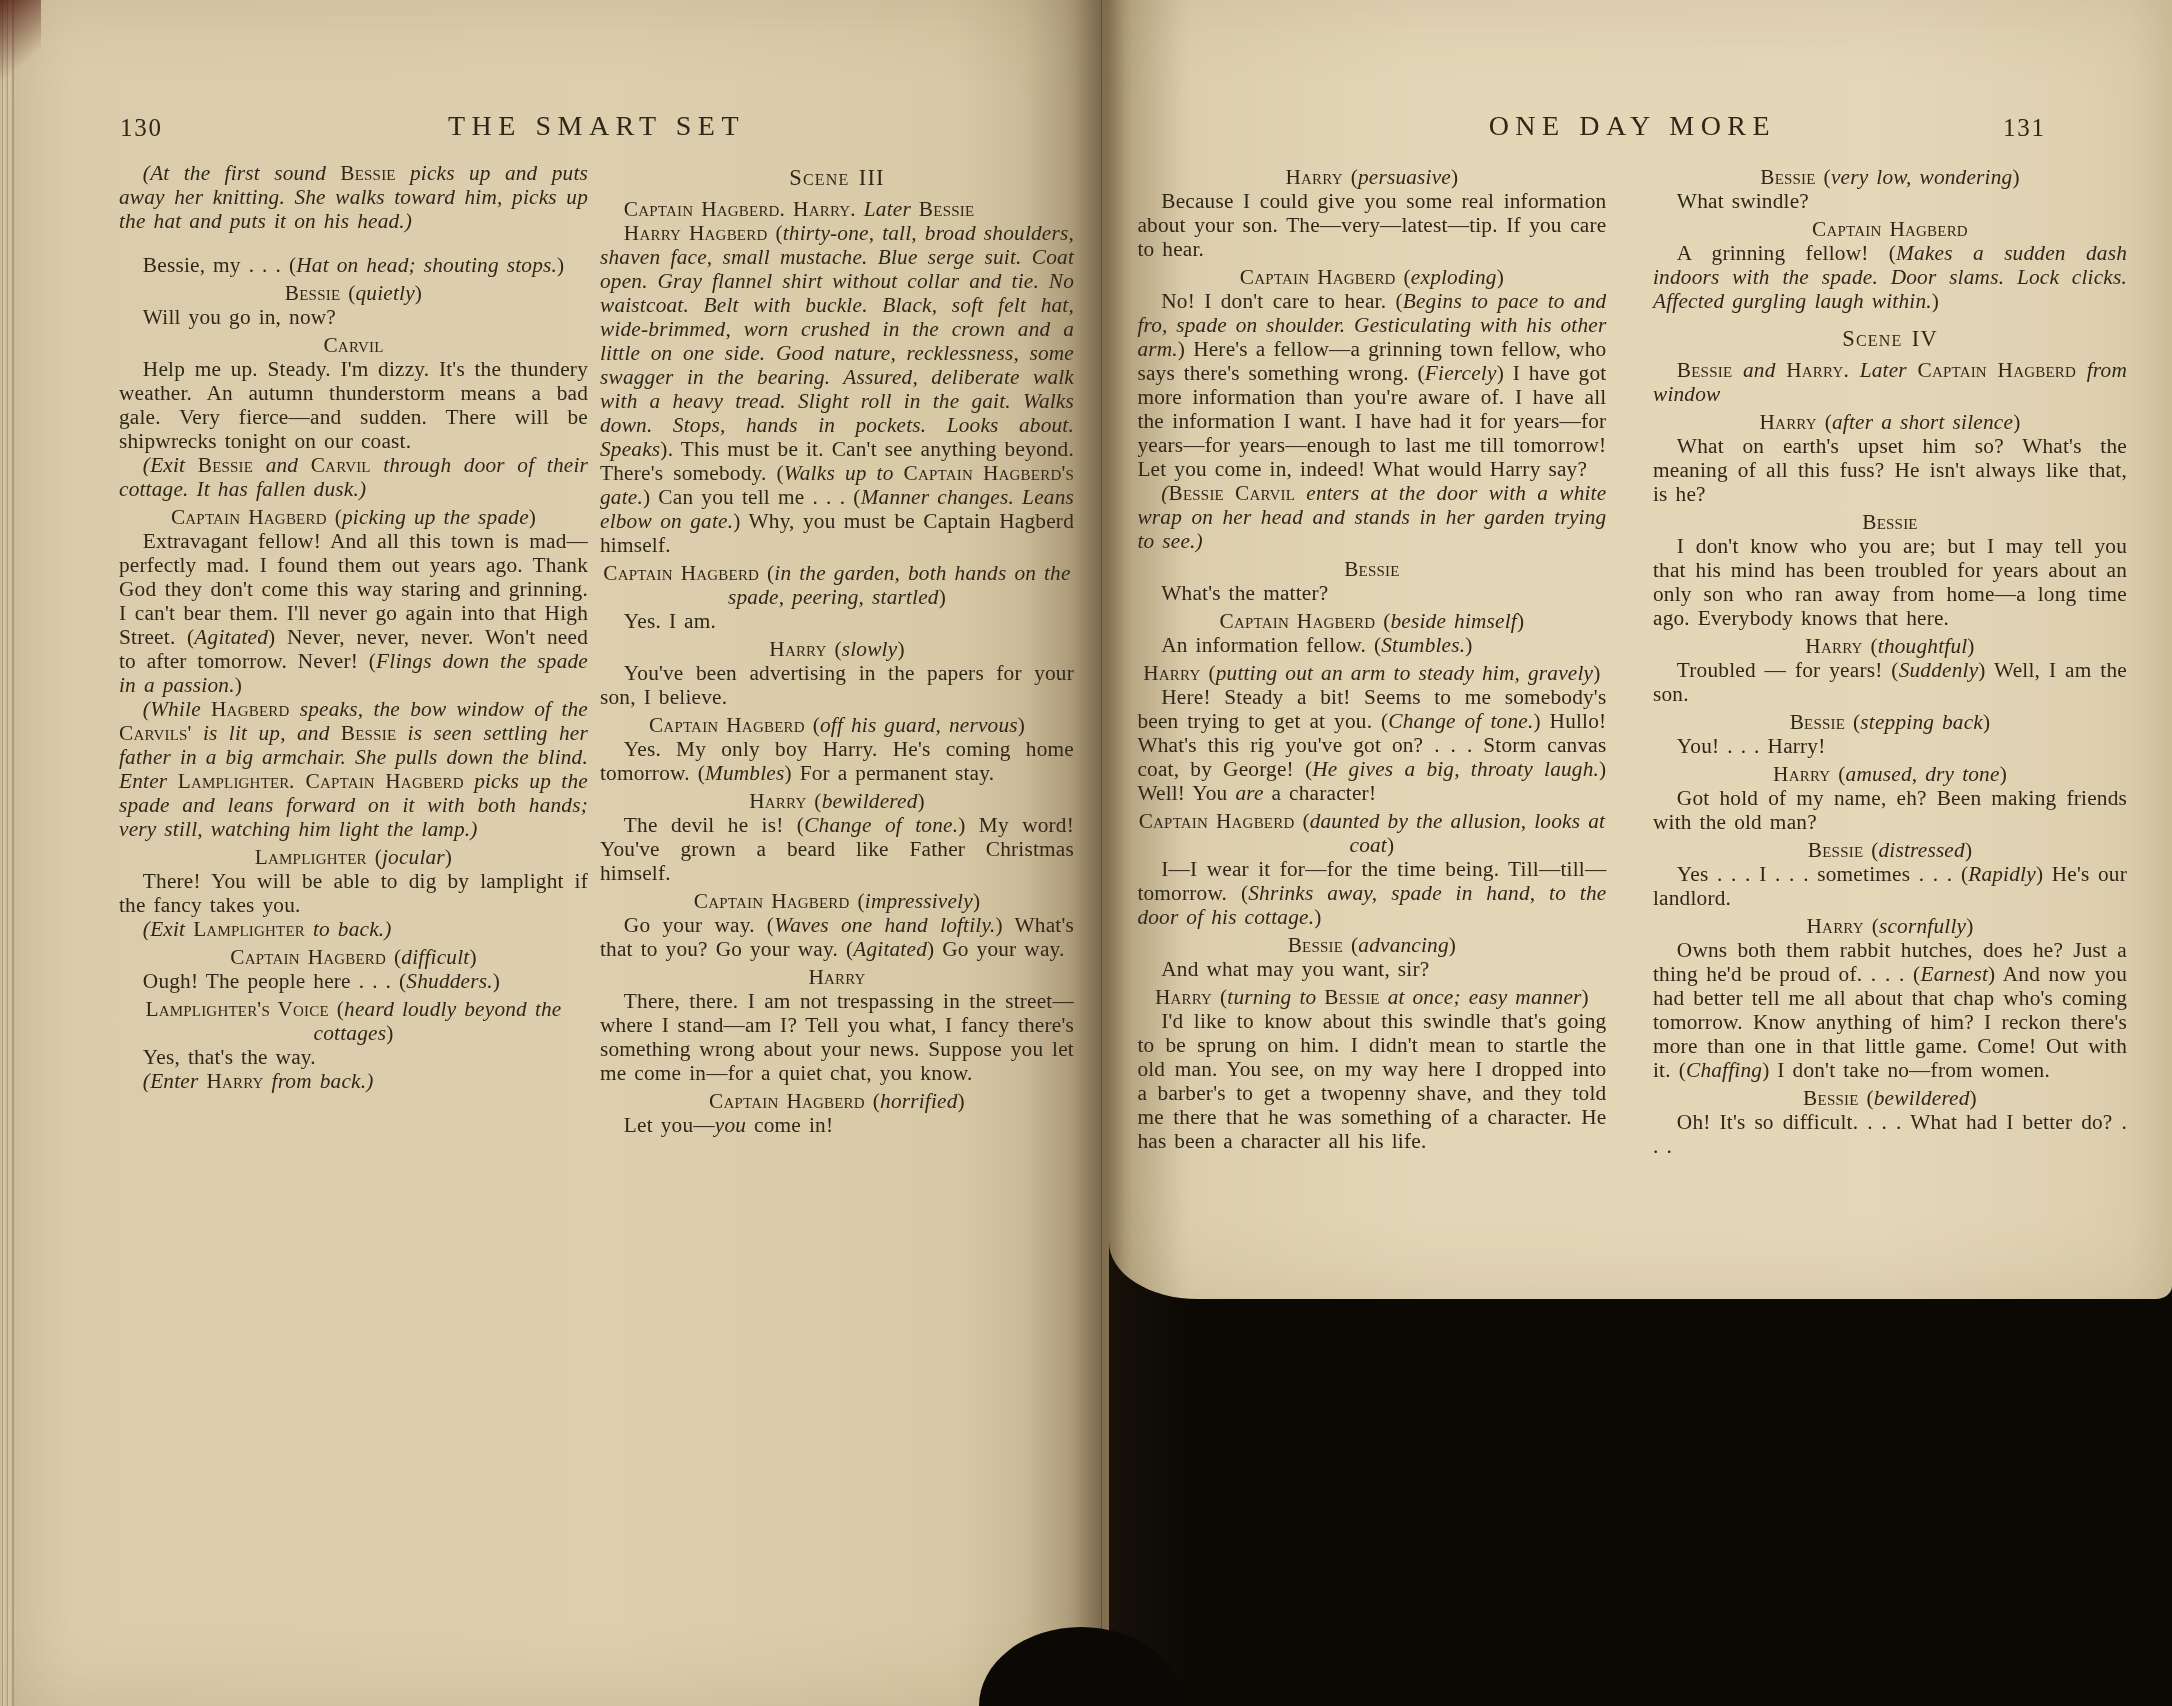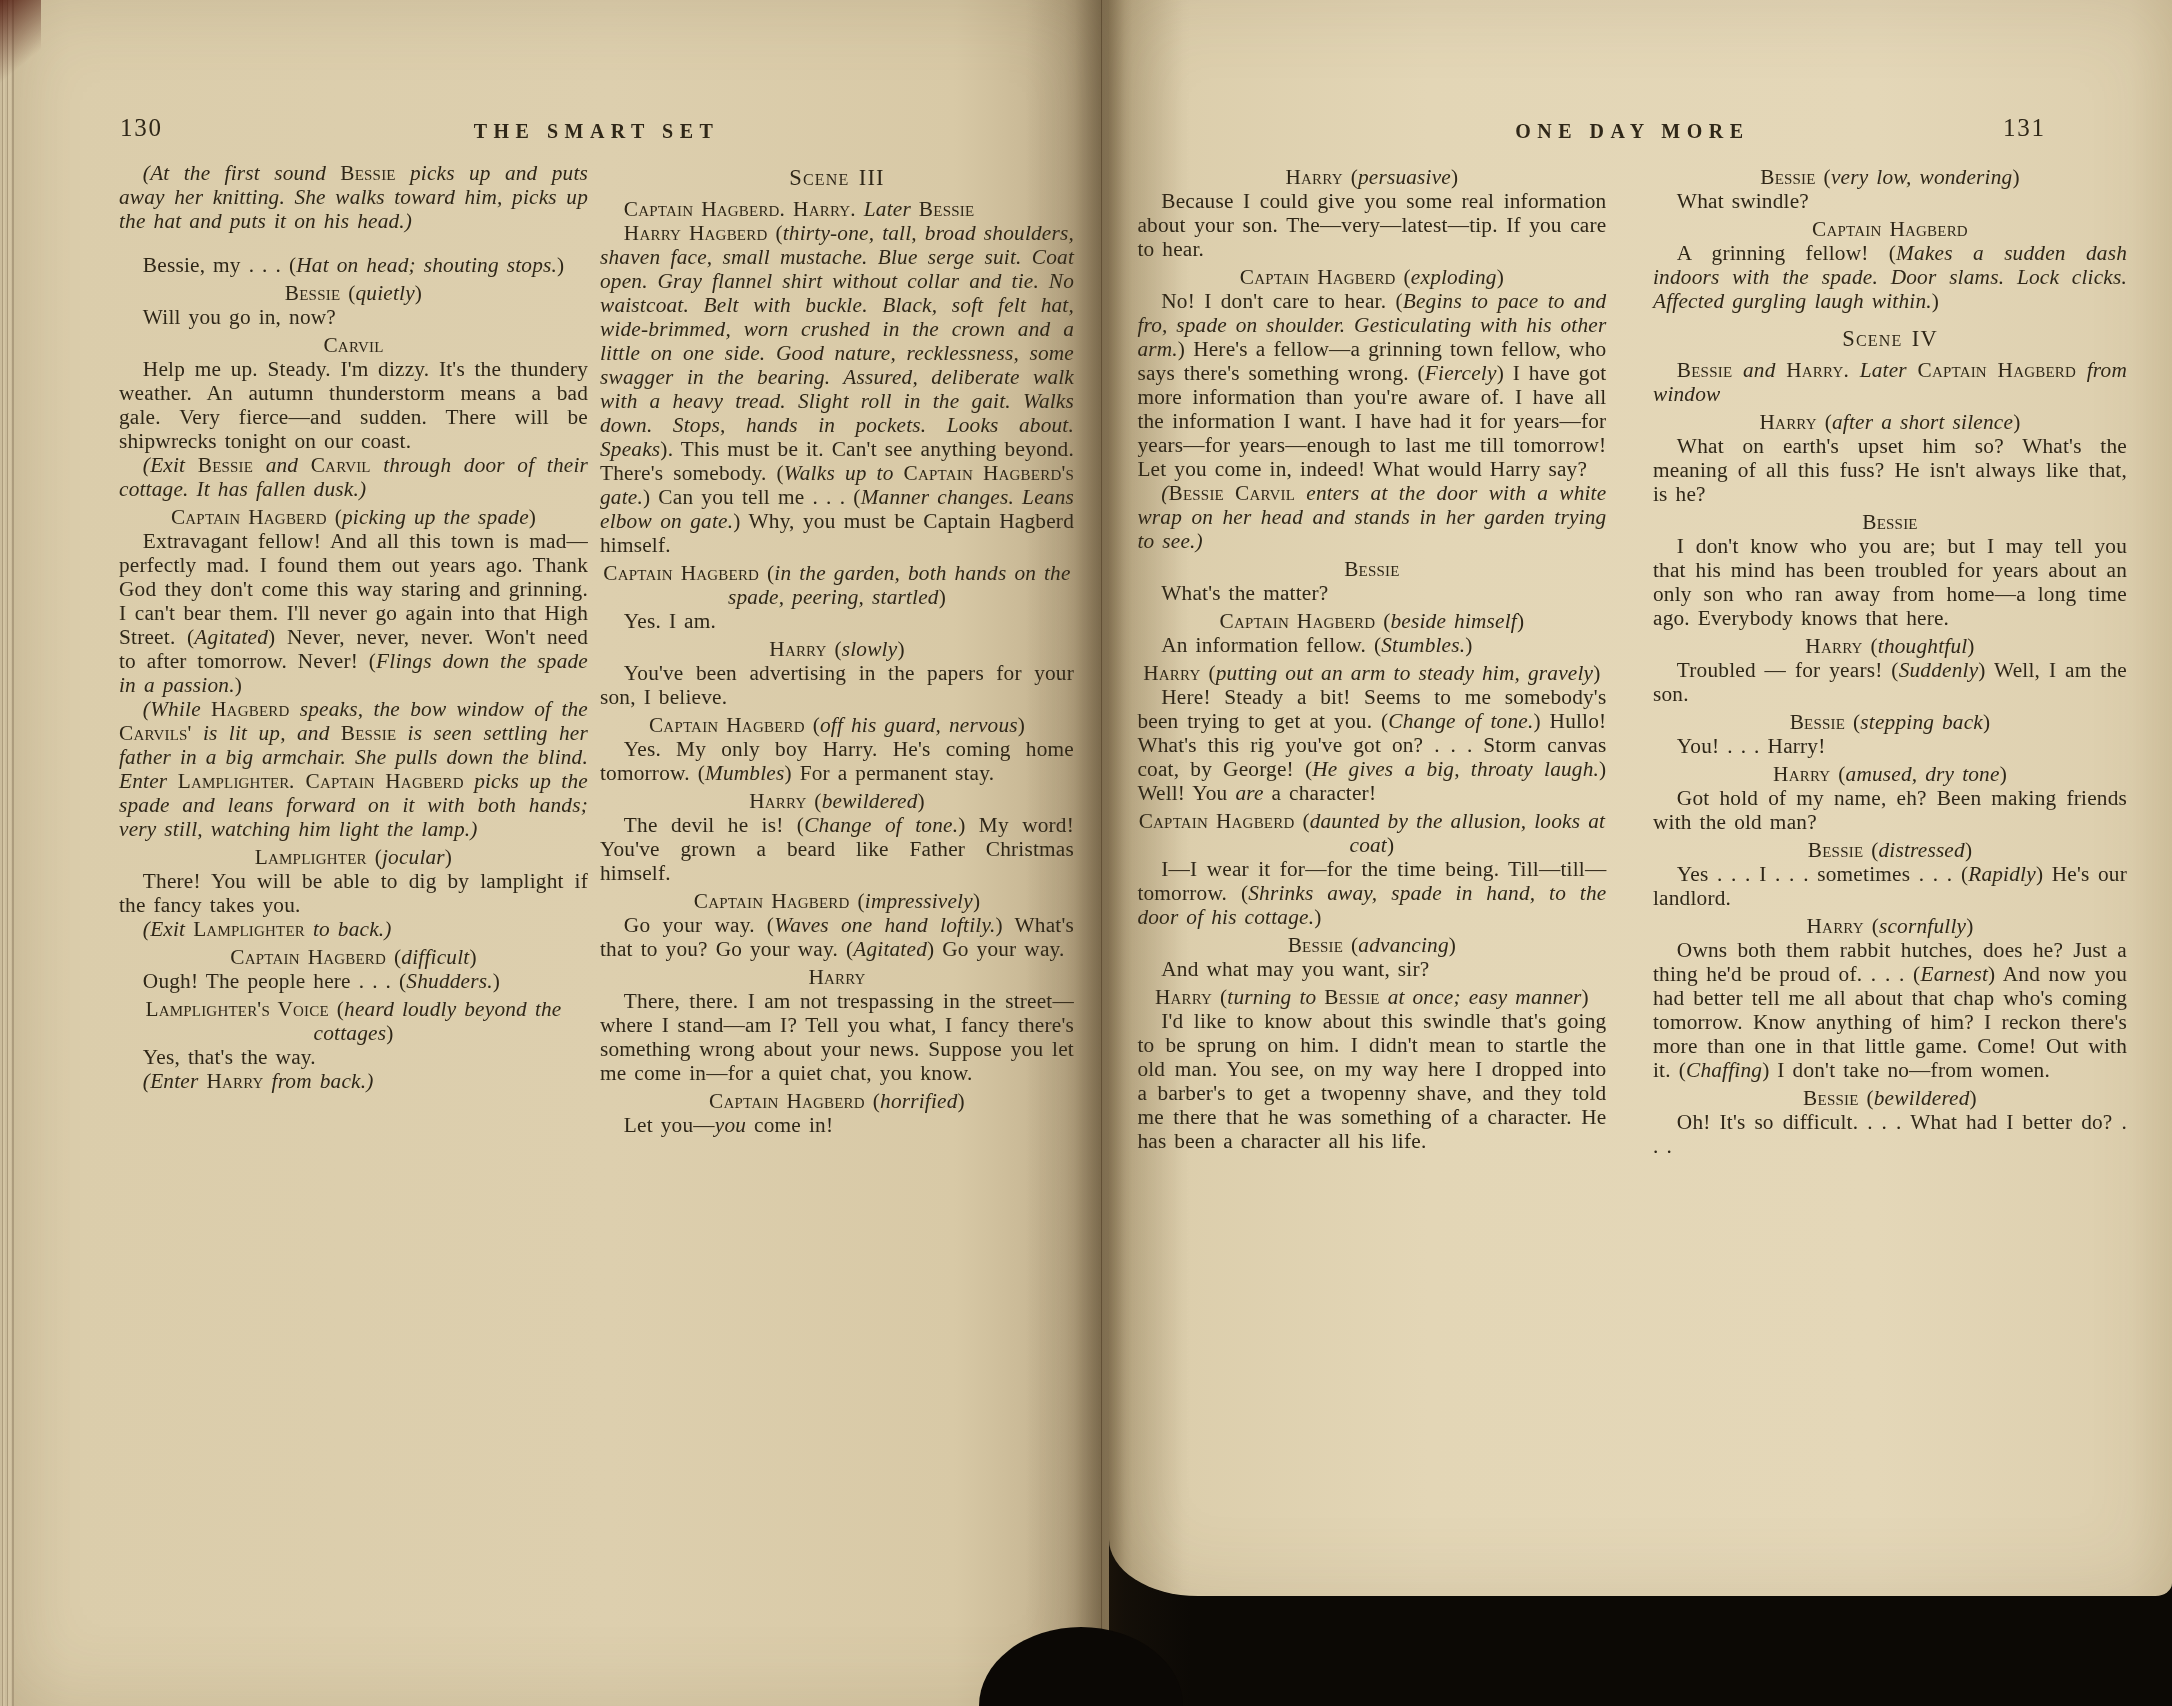--- a/index.html
+++ b/index.html
@@ -10,21 +10,21 @@
     color:#2f2718;
   }
   .book{position:relative;width:2172px;height:1707px;background:#0c0905;}
   .page{position:absolute;top:0;}
   .page-left{
     left:0;width:1109px;height:1707px;
     background:linear-gradient(to right,#d2c3a1 0,#dbcdab 71px,#ddcfae 55%,#d8c9a6 86%,#c2b18e 96%,#a3916f 100%);
     box-shadow:inset 0 0 83px rgba(110,88,55,.20);
   }
   .page-right{
-    left:1109px;width:1063px;height:1596px;
+    left:1109px;width:1063px;height:1299px;
     background:linear-gradient(to right,#a5936f 0,#c9b994 2.2%,#dcceac 7%,#e3d6b6 30%,#e4d7b8 72%,#ddcfae 96%,#d5c6a2 100%);
     border-radius:0 0 16.6px 89px / 0 0 13px 57px;
     box-shadow:inset 0 0 83px rgba(110,88,55,.16);
   }
   .page-edge{
     position:absolute;left:0;top:0;width:14.2px;height:1707px;opacity:.85;
     background:repeating-linear-gradient(to right,#cbbc9c 0 1.8px,#a79678 1.8px 3px,#d4c5a4 3px 5.3px);
   }
   .corner-tl{
     position:absolute;left:0;top:0;width:41px;height:101px;
@@ -39,21 +39,21 @@
     background:rgba(70,52,30,.5);
   }
   .spine-bottom{
     position:absolute;left:979px;top:1627px;width:204px;height:79px;
     background:#0b0805;
     border-radius:50% 50% 0 0 / 100% 100% 0 0;
   }
   .folio{position:absolute;top:114px;font-size:25px;letter-spacing:1.8px;}
   .folio-left{left:120px;}
   .folio-right{left:894px;}
-  .running-title{position:absolute;top:120px;font-size:20px;letter-spacing:6.5px;white-space:nowrap;font-weight:bold;}
+  .running-title{position:absolute;top:110px;font-size:28px;letter-spacing:6.5px;white-space:nowrap;}
   .rt-left{left:119px;width:955px;text-align:center;}
   .rt-right{left:28.4px;width:990px;text-align:center;}
   .col{
     position:absolute;top:161px;
     font-size:21.3px;line-height:24px;
     word-spacing:2.4px;letter-spacing:0.2px;
   }
   .page-left  .col-1{left:119px;width:469px;}
   .page-left  .col-2{left:600px;width:474px;}
   .page-right .col-1{left:28.4px;width:469px;}

